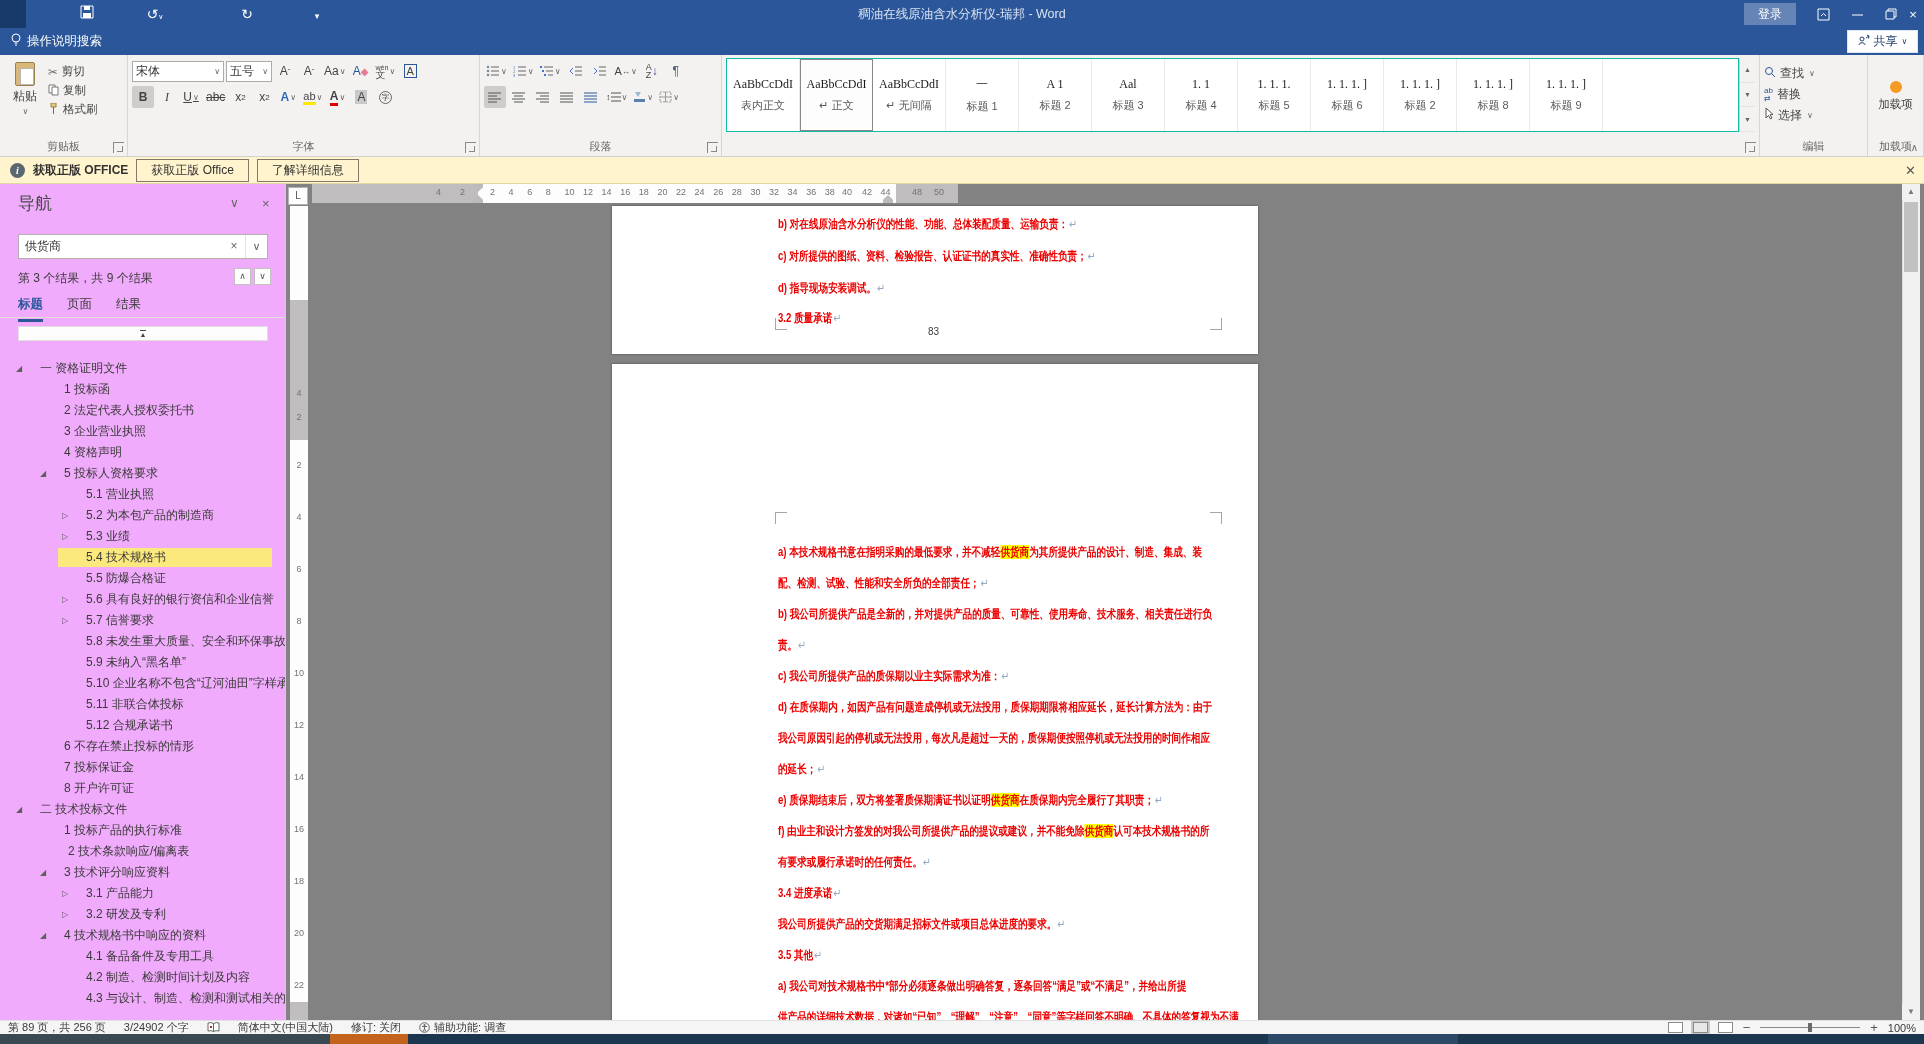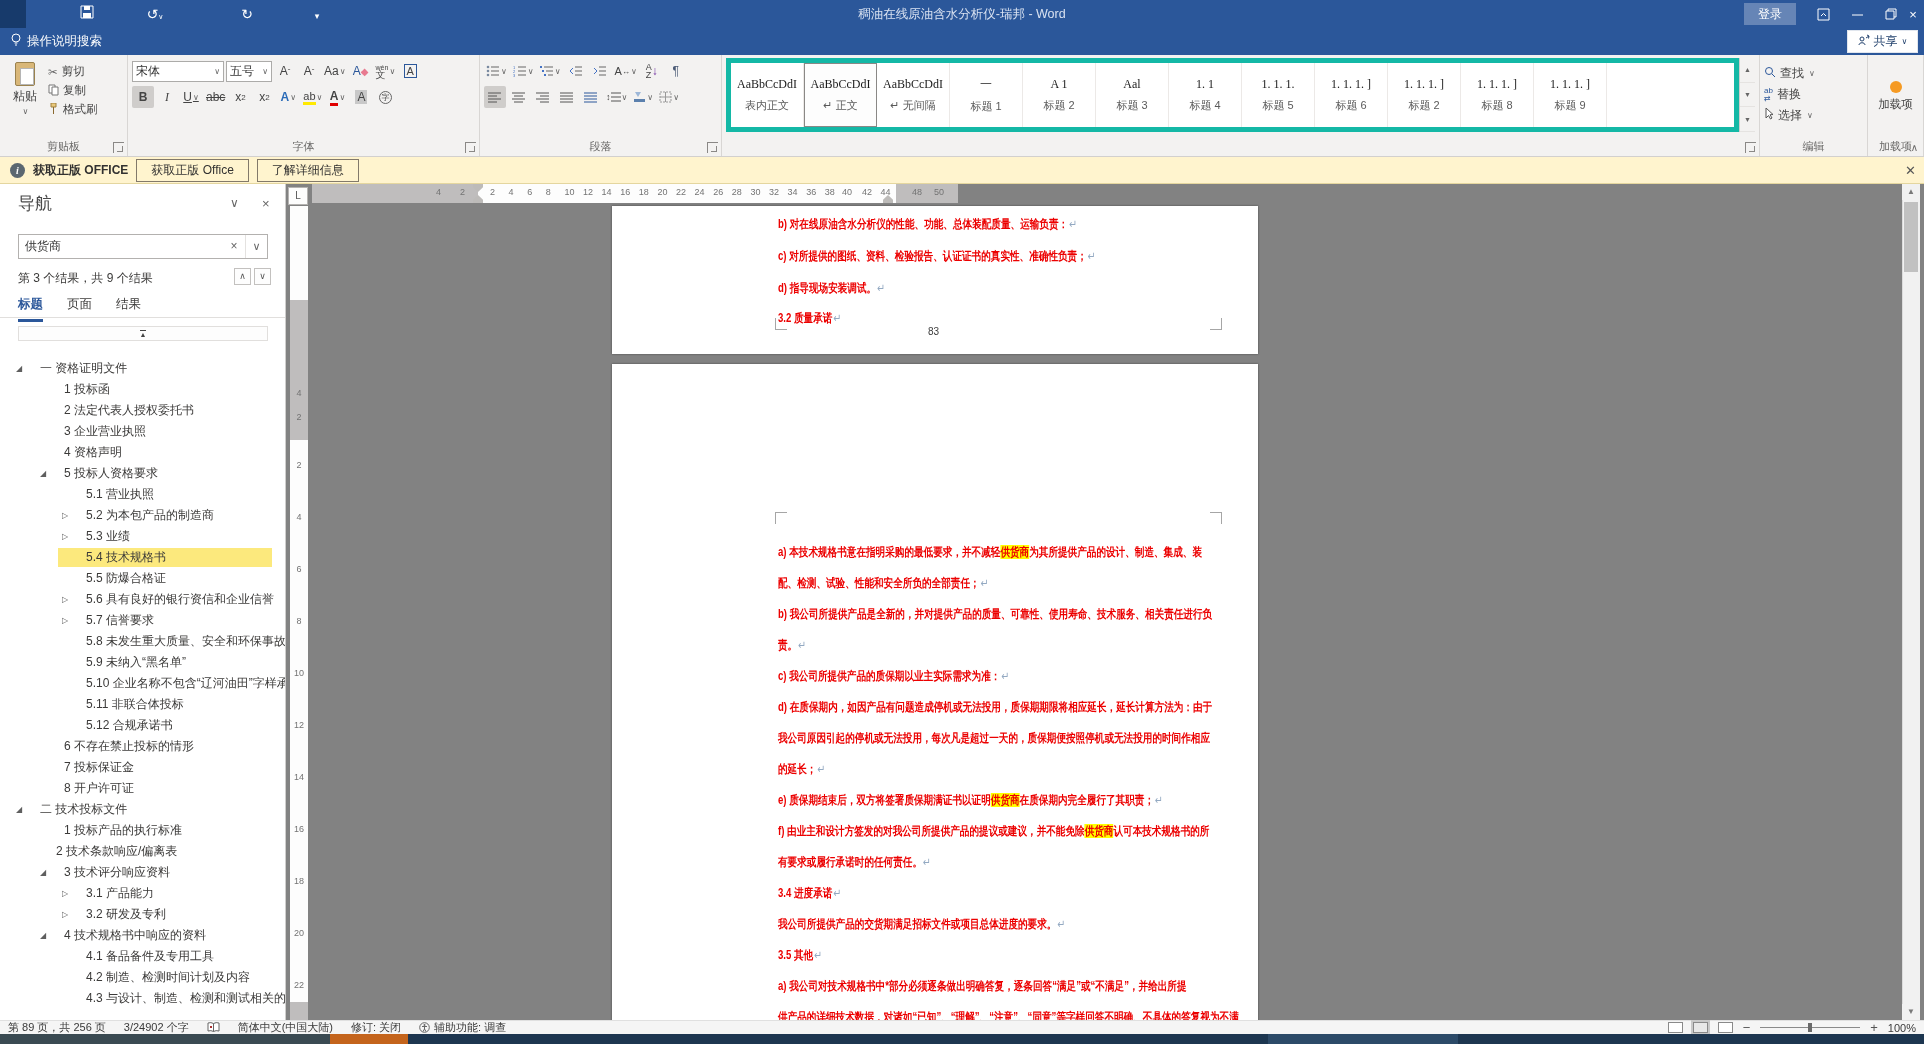--- a/index.html
+++ b/index.html
@@ -31,21 +31,21 @@
   .launcher::after { content:""; position:absolute; right:1px; bottom:1px; width:5px; height:5px; border-right:1px solid #8a8886; border-bottom:1px solid #8a8886; }
   .rrow { display:flex; align-items:center; gap:2px; height:26px; }
   .sbtn { display:flex; align-items:center; justify-content:center; min-width:22px; height:22px; padding:0 2px; font-size:12px; color:#444; border-radius:2px; }
   .sbtn.pressed { background:#cfcdcb; }
   .ddarrow { font-size:8px; color:#666; margin-left:1px; }
   .combo { background:#fff; border:1px solid #acaba9; height:21px; display:flex; align-items:center; font-size:12px; color:#333; padding:0 3px; justify-content:space-between; }
   #paste-btn { width:42px; height:76px; display:flex; flex-direction:column; align-items:center; justify-content:flex-start; font-size:12px; color:#444; gap:2px; padding-top:4px; }
   .clip-body { width:20px; height:24px; background:#d9b778; border:1px solid #9a824e; border-radius:2px; position:relative; }
   .clip-page { position:absolute; left:4px; top:5px; width:14px; height:17px; background:#fff; border:1px solid #b5b5b5; }
   .cc-row { display:flex; align-items:center; gap:4px; height:19px; font-size:11.5px; color:#444; padding:0 2px; }
-  .styles-box { background:#fff; border:5px solid #14b8a6; height:74px; display:flex; overflow:hidden; }
+  .styles-box { background:#fff; border:1px solid #14b8a6; height:74px; display:flex; overflow:hidden; }
   .style-item { width:73px; border-right:1px solid #ece9e7; display:flex; flex-direction:column; align-items:center; justify-content:center; gap:6px; }
   .style-item.selected { border:1px solid #8a8886; background:#fdfdfd; }
   .style-prev { font-family:"Liberation Serif","DejaVu Serif",serif; font-size:12px; color:#1a1a1a; white-space:nowrap; }
   .style-name { font-size:11px; color:#5a5a5a; white-space:nowrap; }
   .gal-scroll { width:16px; border-left:1px solid #d0cece; display:flex; flex-direction:column; }
   .gal-scroll > div { flex:1; display:flex; align-items:center; justify-content:center; font-size:7px; color:#666; border-bottom:1px solid #e5e3e1; }
   .edit-row { display:flex; align-items:center; gap:4px; font-size:12px; color:#444; height:21px; }
   .bigbtn { display:flex; flex-direction:column; align-items:center; justify-content:center; font-size:11.5px; color:#444; height:76px; text-align:center; line-height:1.25; gap:4px; padding:0 4px; }
   #ribbon-collapse { right:6px; bottom:3px; font-size:10px; color:#696867; }
   svg line, svg path, svg rect, svg circle { vector-effect:non-scaling-stroke; }
@@ -53,21 +53,21 @@
   
   #msgbar { left:0; top:157px; width:1924px; height:27px; background:#fff4ce; display:flex; align-items:center; gap:8px; padding:0 10px; font-size:12px; color:#323130; border-bottom:1px solid #e4d69f; }
   #msg-info { width:15px; height:15px; border-radius:50%; background:#5b6770; color:#fff; font-size:10px; font-style:italic; font-weight:bold; display:flex; align-items:center; justify-content:center; font-family:"Liberation Serif","DejaVu Serif",serif; }
   .msg-btn { border:1px solid #82796a; padding:2px 14px; font-size:12px; color:#323130; background:transparent; white-space:nowrap; }
   #msg-close { position:absolute; right:8px; font-size:13px; color:#555; }
 
   
   #main { left:0; top:184px; width:1924px; height:836px; overflow:hidden; background:#828282; }
 
   
-  #navpane { left:0; top:0; width:286px; height:836px; background:#ffffff; border-right:1px solid #cfcecd; overflow:hidden; }
+  #navpane { left:0; top:0; width:286px; height:836px; background:#f0abfc; border-right:1px solid #cfcecd; overflow:hidden; }
   #nav-title { left:18px; top:8px; font-size:17px; color:#4a4a4a; }
   .nav-hdr-ic { top:12px; font-size:12px; color:#666; }
   #nav-search { left:18px; top:50px; width:250px; height:25px; background:#fff; border:1px solid #b3b1af; display:flex; align-items:center; }
   #nav-search input { flex:1; border:none; outline:none; font-size:12px; color:#333; padding:0 6px; font-family:inherit; background:transparent; }
   .nsbtn { width:22px; text-align:center; font-size:11px; color:#666; border-left:1px solid #e4e2e0; line-height:23px; }
   #nav-result { left:18px; top:86px; font-size:12px; color:#3b3a39; }
   .resnav { top:84px; width:17px; height:17px; border:1px solid #c3c1bf; background:#fdfdfd; font-size:9px; color:#555; text-align:center; line-height:15px; }
   #nav-tabs { left:18px; top:112px; display:flex; gap:24px; font-size:12.5px; color:#3b3a39; }
   #nav-tabs .ntab { padding-bottom:6px; }
   #nav-tabs .ntab.active { color:#2b579a; font-weight:bold; border-bottom:3px solid #2b579a; }
@@ -601,21 +601,21 @@
           <span class="tx" style="left: 64px;">8 开户许可证</span>
         </div>
         <div class="trow">
           <span class="mk" style="left: 16px;">◢</span>
           <span class="tx" style="left: 40px;">二 技术投标文件</span>
         </div>
         <div class="trow">
           <span class="tx" style="left: 64px;">1 投标产品的执行标准</span>
         </div>
         <div class="trow">
-          <span class="tx" style="left: 56px;">2 技术条款响应/偏离表</span>
+          <span class="tx" style="left: 68px;">2 技术条款响应/偏离表</span>
         </div>
         <div class="trow">
           <span class="mk" style="left: 40px;">◢</span>
           <span class="tx" style="left: 64px;">3 技术评分响应资料</span>
         </div>
         <div class="trow">
           <span class="mk" style="left: 62px;">▷</span>
           <span class="tx" style="left: 86px;">3.1 产品能力</span>
         </div>
         <div class="trow">

